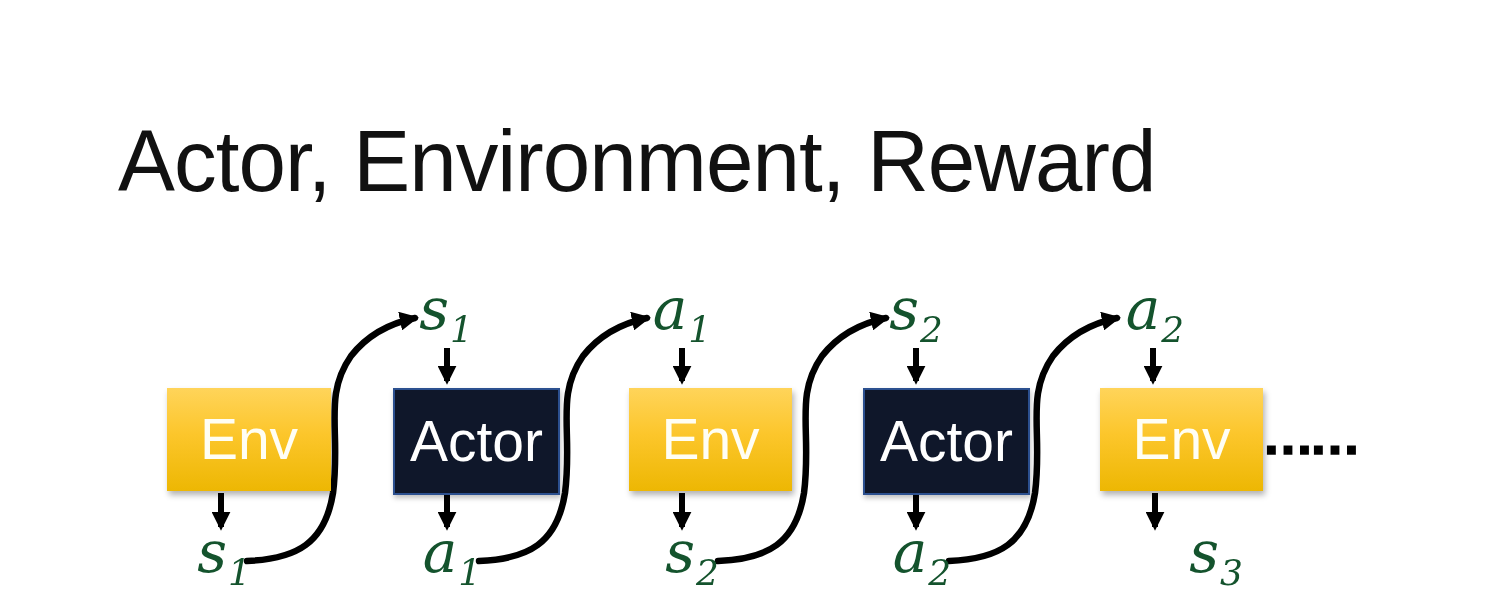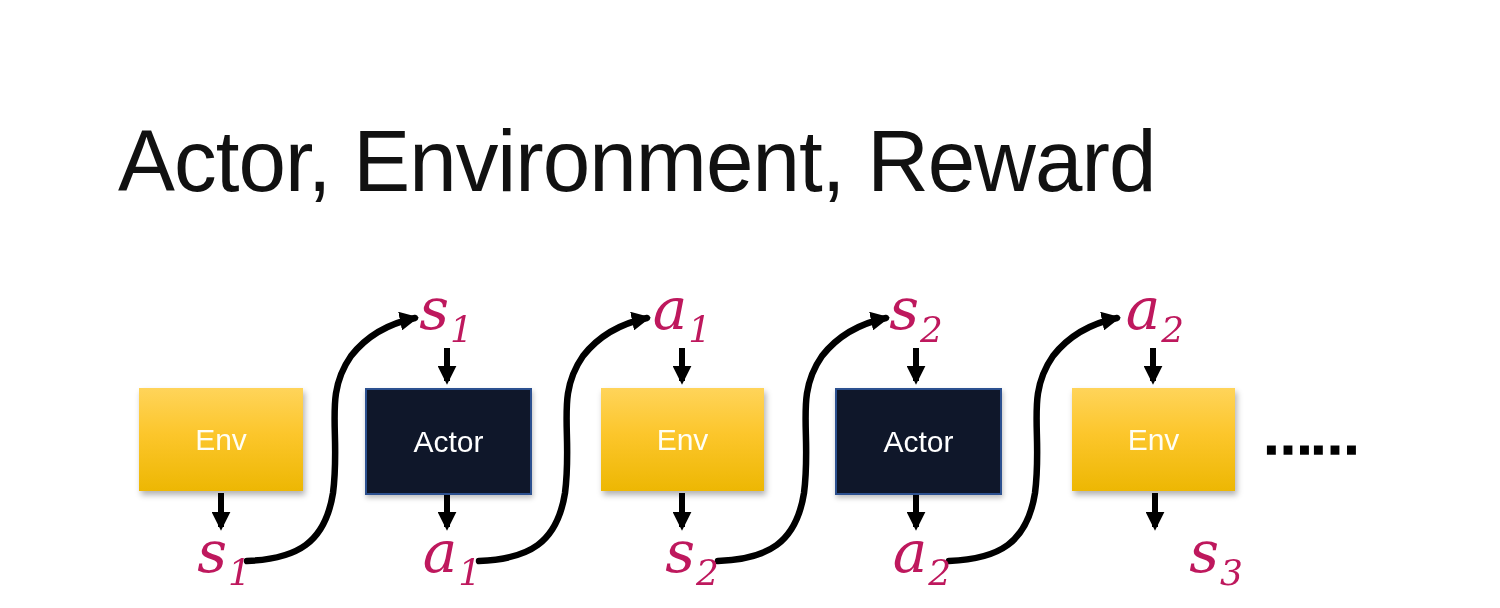--- a/index.html
+++ b/index.html
@@ -11,34 +11,34 @@
   .title{
     position:absolute;left:118px;top:117px;margin:0;
     font-family:"Liberation Sans",sans-serif;
     font-weight:200;font-size:88px;line-height:1;letter-spacing:-1px;
     color:#111;white-space:nowrap;transform:scaleX(0.97);transform-origin:left top;
   }
   .arrow-layer{position:absolute;left:0;top:0;width:1500px;height:608px;pointer-events:none;}
   .box{
     position:absolute;top:388px;width:163px;height:103px;
     display:flex;align-items:center;justify-content:center;
-    font-size:30px;color:#fff;line-height:1;
+    font-size:57px;color:#fff;line-height:1;margin-left:28px;
   }
   .box.env{
     background:linear-gradient(180deg,#FFD45A 0%,#FCC62B 45%,#EDB703 100%);
     box-shadow:2px 4px 6px rgba(0,0,0,0.30);
     color:#FFFEF4;
   }
   .box.actor{
     background:#0f172a;
     border:2.5px solid #2C508F;
     box-shadow:1px 3px 5px rgba(0,0,0,0.25);
   }
   .math{
-    position:absolute;white-space:nowrap;line-height:1;color:#be185d;
+    position:absolute;white-space:nowrap;line-height:1;color:#14532d;
     transform:translateX(-50%);
   }
   .math .base{font-family:"DejaVu Serif","Liberation Serif",serif;font-style:italic;font-size:58px;}
   .math .sub{font-family:"DejaVu Serif","Liberation Serif",serif;font-style:italic;font-size:36px;vertical-align:-13px;margin-left:1px;}
   .math.top{top:280px;}
   .math.bottom{top:523px;}
   .dots{
     position:absolute;left:1262px;top:410px;line-height:1;
     font-size:52px;font-weight:900;letter-spacing:-5px;color:#000;
     -webkit-text-stroke:1.6px #000;

